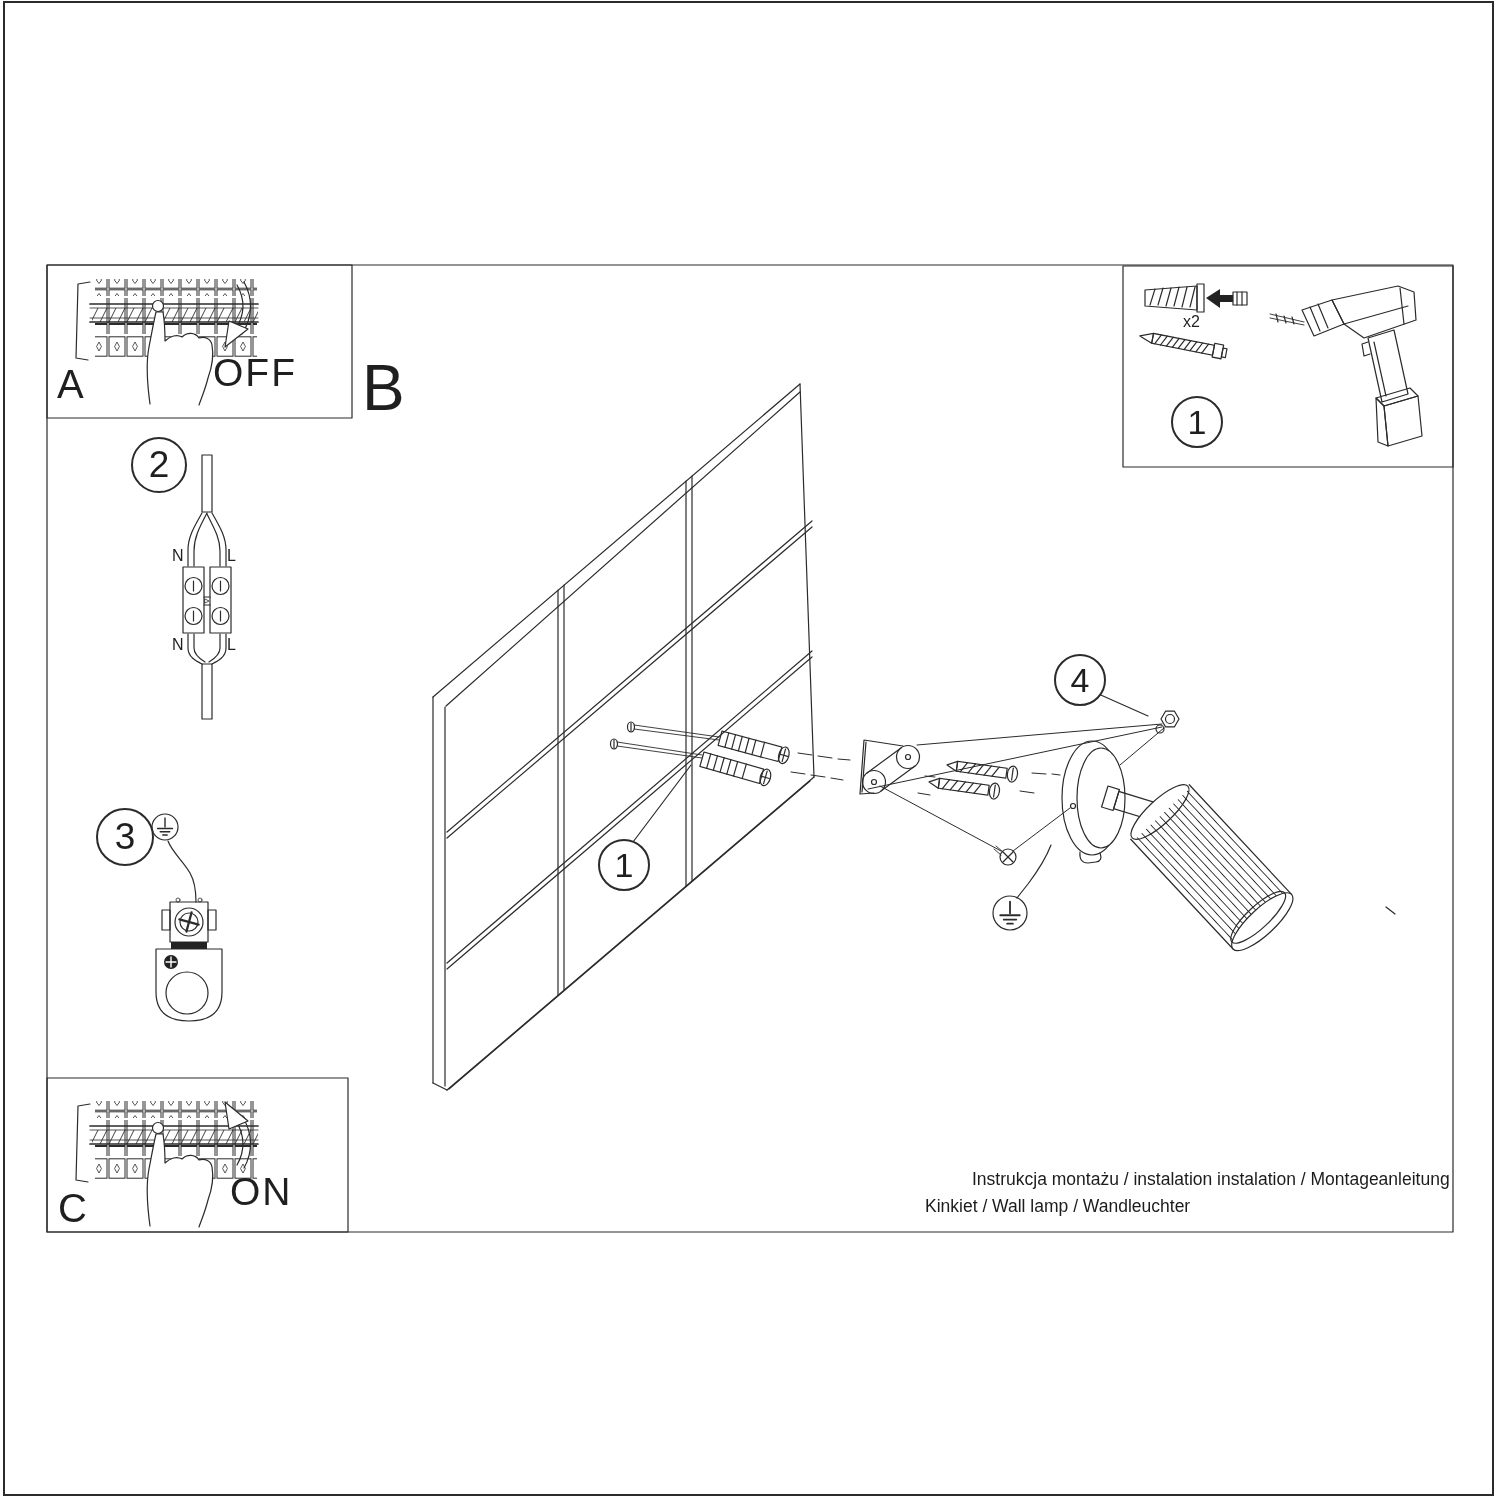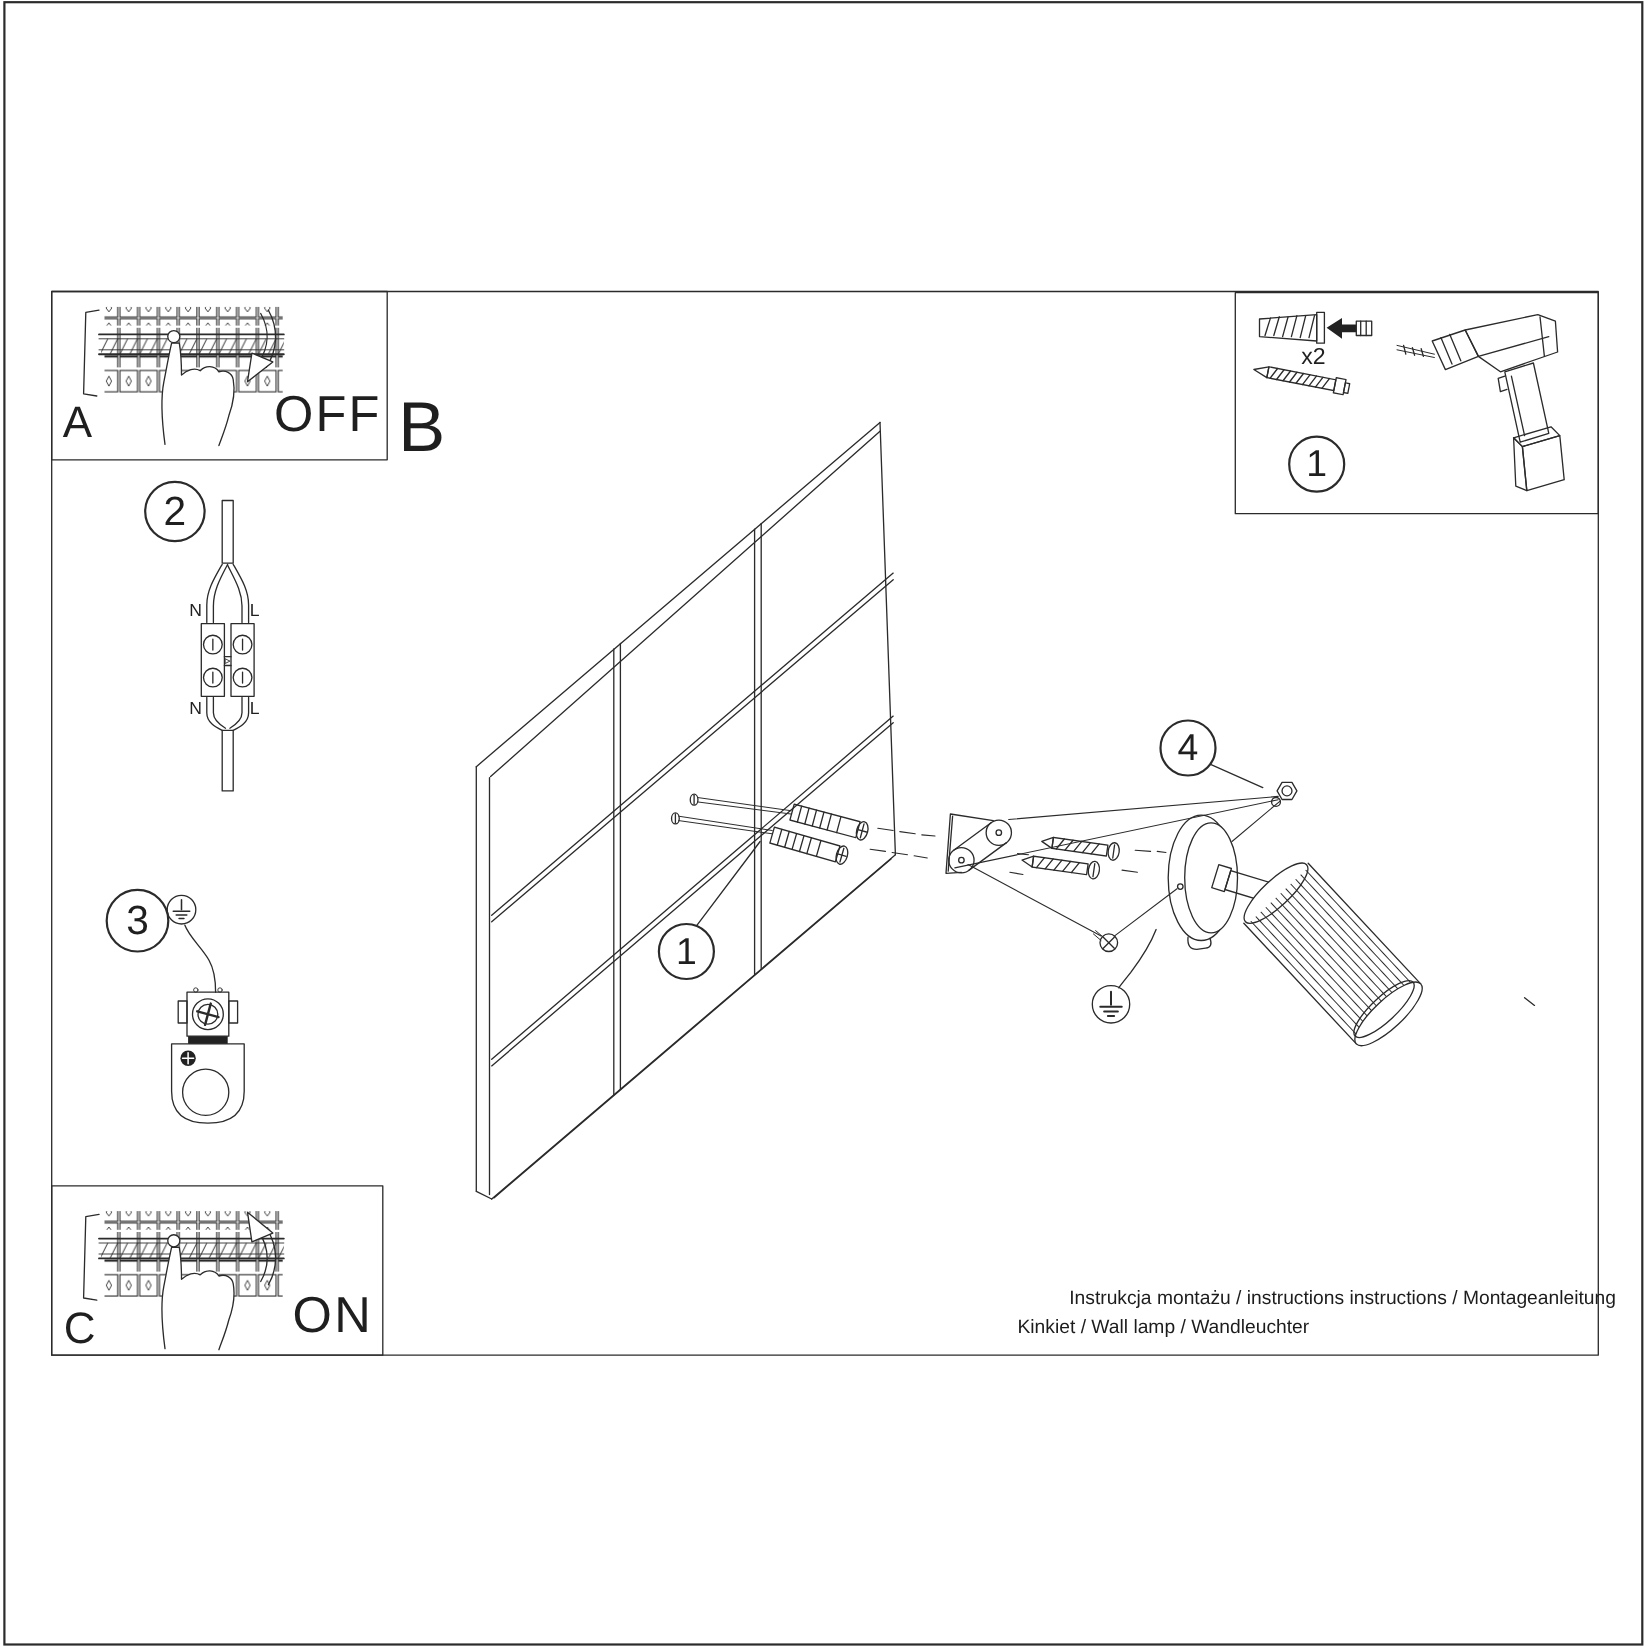--- a/index.html
+++ b/index.html
@@ -3,26 +3,26 @@
 <meta charset="utf-8">
 <style>
   html,body{margin:0;padding:0;background:#fff;}
   .stage{position:relative;width:1500px;height:1500px;background:#fff;overflow:hidden;
          font-family:"Liberation Sans",sans-serif;color:#1f1f1f;}
   .sheet-border{position:absolute;left:3px;top:1px;right:6px;bottom:4px;border:2px solid #2b2b2b;}
   .art{position:absolute;left:0;top:0;}
   .txt{position:absolute;white-space:nowrap;line-height:1;}
   .big-letter{font-size:40px;}
   .panel-letter-b{font-size:64px;}
-  .switch-word{font-size:46px;letter-spacing:2px;margin-left:36px;}
+  .switch-word{font-size:39px;letter-spacing:2px;}
   .step-circle{position:absolute;border:2px solid #2b2b2b;border-radius:50%;background:#fff;
                display:flex;align-items:center;justify-content:center;font-size:34px;}
   .step-circle.lg{font-size:37px;}
   .wire-label{font-size:16px;}
-  .qty-label{font-size:21px;}
+  .qty-label{font-size:16px;}
   .title-line{font-size:17.5px;color:#1c1c1c;}
 </style>
 </head>
 <body>
 
 <div class="stage">
   <div class="sheet-border"></div>
 
   <svg class="art" width="1500" height="1500" viewBox="0 0 1500 1500">
     <defs>
@@ -374,15 +374,15 @@
     <span>4</span>
   </div>
 
   <div class="txt wire-label" style="left:172px;top:548px;">N</div>
   <div class="txt wire-label" style="left:227px;top:548px;">L</div>
   <div class="txt wire-label" style="left:172px;top:637px;">N</div>
   <div class="txt wire-label" style="left:227px;top:637px;">L</div>
 
   <div class="txt qty-label" style="left:1183px;top:314px;">x2</div>
 
-  <div class="txt title-line" style="left:972px;top:1171px;">Instrukcja montażu / instructions instructions / Montageanleitung</div>
+  <div class="txt title-line" style="left:972px;top:1171px;">Instrukcja montażu / instalation instalation / Montageanleitung</div>
   <div class="txt title-line" style="left:925px;top:1198px;">Kinkiet / Wall lamp / Wandleuchter</div>
 </div>
 
 </body></html>

